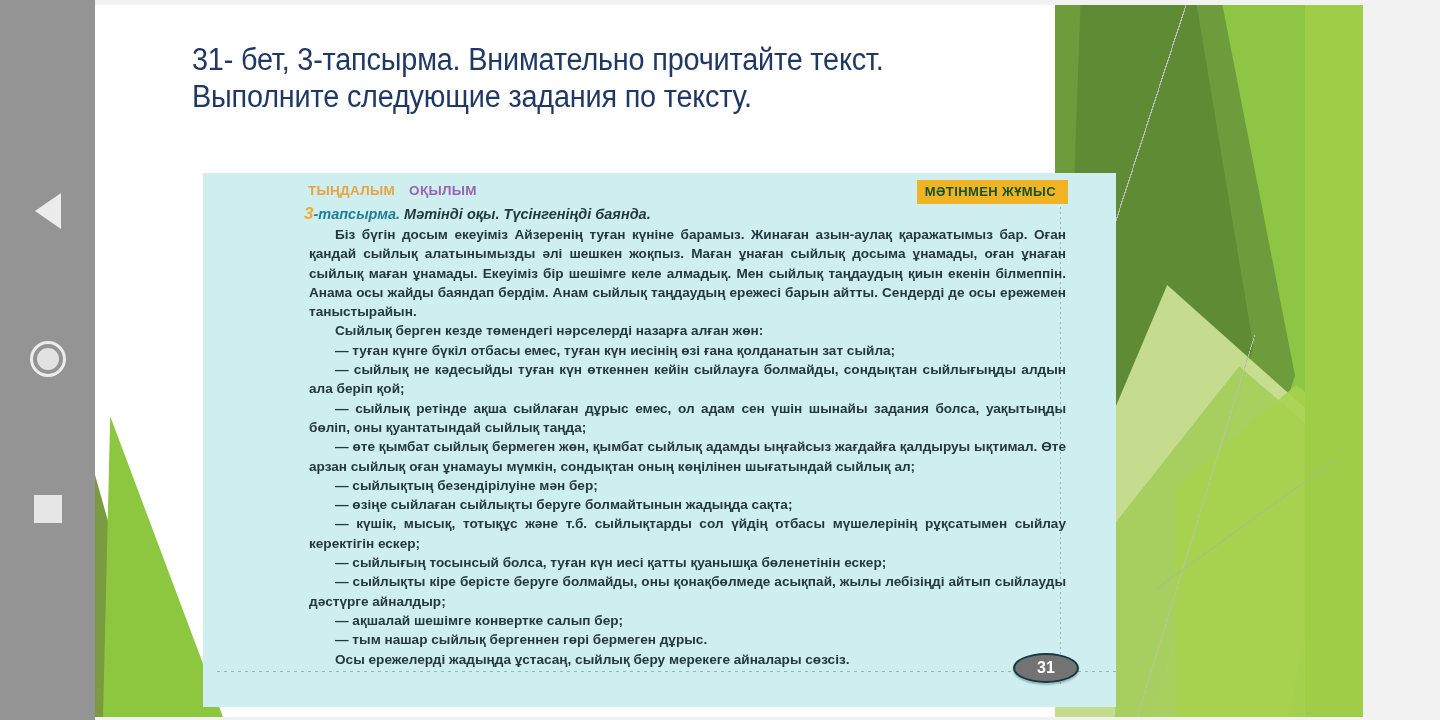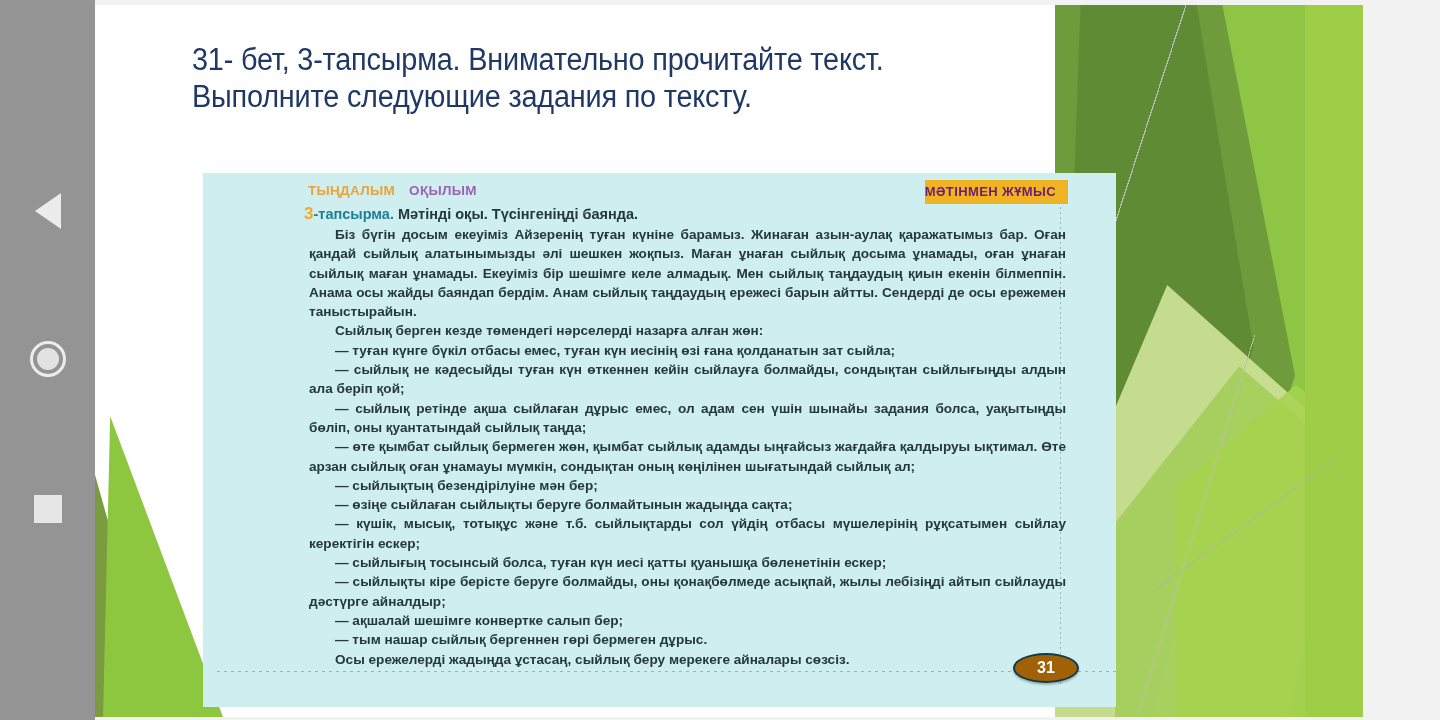--- a/index.html
+++ b/index.html
@@ -120,49 +120,49 @@
   .kicker {
     position:absolute; left:105px; top:6px;
     font-size: 13.5px; font-weight: 700; letter-spacing:.3px;
     white-space: nowrap;
   }
   .kicker .k1 { color:#e8a33d;text-align:center; }
   .kicker .k2 { color:#9a64b0; margin-left:14px; }
 
   .badge-work {
     position:absolute; right:48px; top:3px;
-    background:#f0b323; color:#701a75;
+    background:#f0b323; color:#14532d;
     font-size: 13px; font-weight:700; letter-spacing:.4px;
-    padding: 4px 12px 5px 0; white-space:nowrap;
+    padding: 4px 12px 5px 8px; white-space:nowrap;
   }
 
   .task-line {
     position:absolute; left:101px; top:31px;
-    font-size: 14.5px; font-weight: 700; white-space: nowrap;
+    font-size: 14.5px; font-weight: 700; white-space: nowrap; font-style: italic;
   }
   .task-line .num { color:#f0a92c; font-size:17px; font-weight:800; }
   .task-line .tap { color:#1f7f96; }
   .task-line .rest { color:#23383f; margin-left:4px; }
 
   #bodytext {
     position:absolute; left:106px; top:52px;
     width: 757px;
     font-size: 13.6px;
     line-height: 1.42;
     text-align: justify;
     color: #24383f;
     font-weight: 600;
   }
   #bodytext p { margin: 0; text-indent: 26px; }
   #bodytext p.li { text-indent: 26px; }
 
   .pagebadge {
     position:absolute; left:810px; top:480px;
     width: 66px; height: 30px; border-radius: 50%;
-    background: #a16207;
+    background: #737373;
     border: 2px solid #123b47;
     color: #ffffff;
     display:flex; align-items:center; justify-content:center;
     font-size: 16px; font-weight: 700;
     box-shadow: 0 2px 2px rgba(0,0,0,.25);
   }
 </style>
 </head>
 <body>
 

